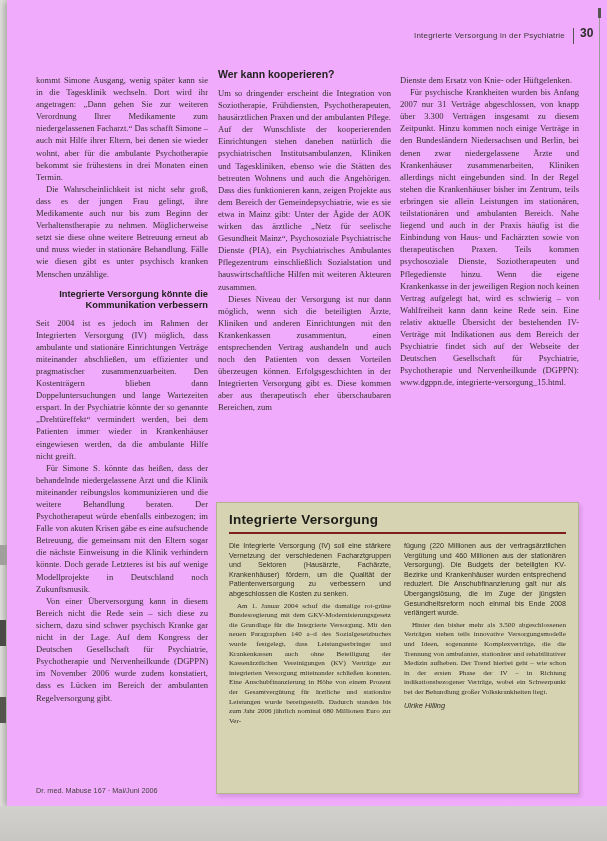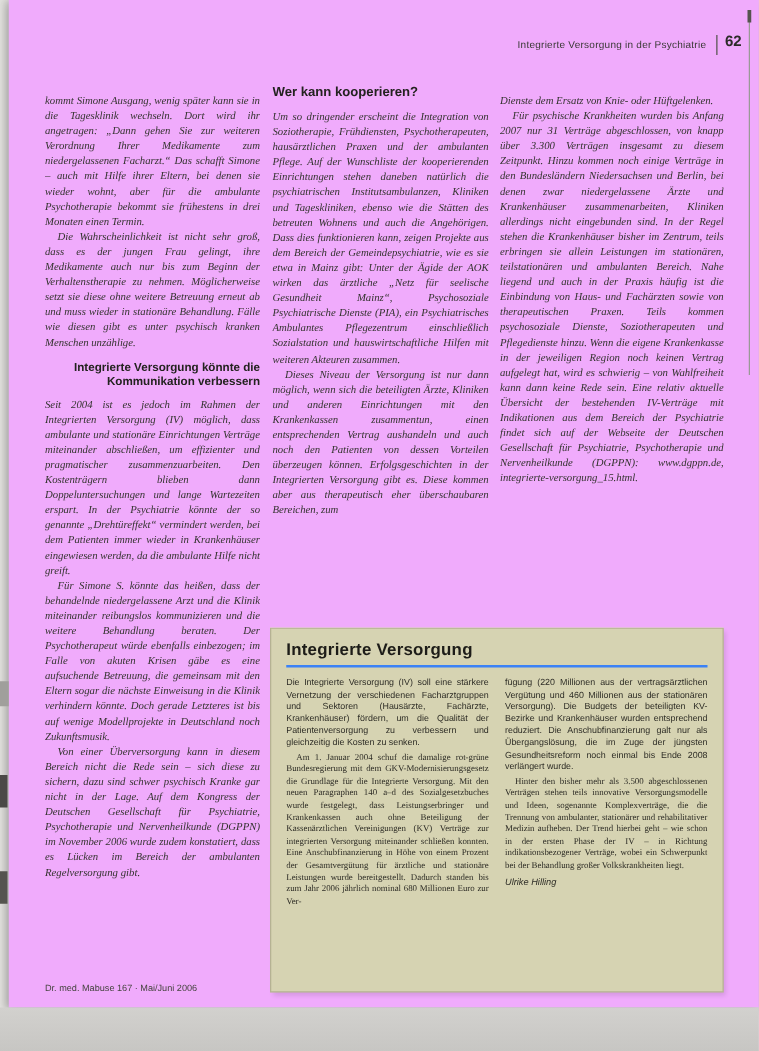--- a/index.html
+++ b/index.html
@@ -41,21 +41,21 @@
 
   
   .col{
     position:absolute;text-align:justify;color:#34332f;
     font-size:8.6px;line-height:12.1px;overflow:hidden;
     hyphens:auto;-webkit-hyphens:auto;
   }
   .col-left{left:29px;top:74px;width:172px;height:702px;}
   .col-mid{left:211px;top:68px;width:173px;height:424px;}
   .col-right{left:393px;top:74px;width:179px;height:424px;}
-  .para{margin:0;font-style:italic;}
+  .para{margin:0;}
   .para + .para{text-indent:10px;}
   .para.cont{text-indent:0;}
   .subheading{
     font-family:"Liberation Sans",sans-serif;font-weight:bold;
     font-size:9.3px;line-height:11.5px;text-align:right;color:#23221f;
     margin:9px 0 5px 0;
   }
   .heading{
     font-family:"Liberation Sans",sans-serif;font-weight:bold;
     font-size:10.5px;line-height:12px;text-align:left;color:#23221f;
@@ -65,21 +65,21 @@
   
   .infobox{
     position:absolute;left:209px;top:502px;width:363px;height:292px;
     background:#d6d3b2;
     box-shadow:inset 0 0 0 1px rgba(120,118,90,.35), 2px 3px 4px rgba(0,0,0,.12);
     padding:10px 13px 8px 13px;box-sizing:border-box;
   }
   .infobox-title{
     font-family:"Liberation Sans",sans-serif;font-weight:bold;
     font-size:13.5px;color:#1d1c18;letter-spacing:.2px;
-    padding-bottom:5px;border-bottom:2px solid #3b82f6;margin-bottom:8px;
+    padding-bottom:5px;border-bottom:2px solid #7f1d1d;margin-bottom:8px;
   }
   .infobox-cols{display:flex;gap:13px;height:228px;overflow:hidden;}
   .ib-col{
     width:50%;font-family:"Liberation Sans",sans-serif;
     font-size:7.1px;line-height:9.6px;text-align:justify;color:#2e2d26;
     hyphens:auto;-webkit-hyphens:auto;
   }
   .ib-para{margin:0;}
   .ib-para + .ib-para{text-indent:8px;margin-top:2px;font-family:Liberation Serif, serif;}
   .infobox-credit{
@@ -92,21 +92,21 @@
     font-family:"Liberation Sans",sans-serif;font-size:7.3px;color:#45443f;
   }
 </style>
 </head>
 <body>
 
 <div class="page">
 
   <div class="running-head">Integrierte Versorgung in der Psychiatrie</div>
   <div class="head-divider"></div>
-  <div class="page-number">62</div>
+  <div class="page-number">30</div>
   <div class="right-rule"></div>
 
   <div class="col col-left">
     <p class="para cont">kommt Simone Ausgang, wenig später kann sie in die Tagesklinik wechseln. Dort wird ihr angetragen: „Dann gehen Sie zur weiteren Verordnung Ihrer Medikamente zum niedergelassenen Facharzt.“ Das schafft Simone – auch mit Hilfe ihrer Eltern, bei denen sie wieder wohnt, aber für die ambulante Psychotherapie bekommt sie frühestens in drei Monaten einen Termin.</p>
     <p class="para">Die Wahrscheinlichkeit ist nicht sehr groß, dass es der jungen Frau gelingt, ihre Medikamente auch nur bis zum Beginn der Verhaltenstherapie zu nehmen. Möglicherweise setzt sie diese ohne weitere Betreuung erneut ab und muss wieder in stationäre Behandlung. Fälle wie diesen gibt es unter psychisch kranken Menschen unzählige.</p>
     <h3 class="subheading">Integrierte Versorgung könnte die Kommunikation verbessern</h3>
     <p class="para cont">Seit 2004 ist es jedoch im Rahmen der Integrierten Versorgung (IV) möglich, dass ambulante und stationäre Einrichtungen Verträge miteinander abschließen, um effizienter und pragmatischer zusammenzuarbeiten. Den Kostenträgern blieben dann Doppeluntersuchungen und lange Wartezeiten erspart. In der Psychiatrie könnte der so genannte „Drehtüreffekt“ vermindert werden, bei dem Patienten immer wieder in Krankenhäuser eingewiesen werden, da die ambulante Hilfe nicht greift.</p>
     <p class="para">Für Simone S. könnte das heißen, dass der behandelnde niedergelassene Arzt und die Klinik miteinander reibungslos kommunizieren und die weitere Behandlung beraten. Der Psychotherapeut würde ebenfalls einbezogen; im Falle von akuten Krisen gäbe es eine aufsuchende Betreuung, die gemeinsam mit den Eltern sogar die nächste Einweisung in die Klinik verhindern könnte. Doch gerade Letzteres ist bis auf wenige Modellprojekte in Deutschland noch Zukunftsmusik.</p>
     <p class="para">Von einer Überversorgung kann in diesem Bereich nicht die Rede sein – sich diese zu sichern, dazu sind schwer psychisch Kranke gar nicht in der Lage. Auf dem Kongress der Deutschen Gesellschaft für Psychiatrie, Psychotherapie und Nervenheilkunde (DGPPN) im November 2006 wurde zudem konstatiert, dass es Lücken im Bereich der ambulanten Regelversorgung gibt.</p>
   </div>
@@ -119,21 +119,21 @@
 
   <div class="col col-right">
     <p class="para cont">Dienste dem Ersatz von Knie- oder Hüftgelenken.</p>
     <p class="para">Für psychische Krankheiten wurden bis Anfang 2007 nur 31 Verträge abgeschlossen, von knapp über 3.300 Verträgen insgesamt zu diesem Zeitpunkt. Hinzu kommen noch einige Verträge in den Bundesländern Niedersachsen und Berlin, bei denen zwar niedergelassene Ärzte und Krankenhäuser zusammenarbeiten, Kliniken allerdings nicht eingebunden sind. In der Regel stehen die Krankenhäuser bisher im Zentrum, teils erbringen sie allein Leistungen im stationären, teilstationären und ambulanten Bereich. Nahe liegend und auch in der Praxis häufig ist die Einbindung von Haus- und Fachärzten sowie von therapeutischen Praxen. Teils kommen psychosoziale Dienste, Soziotherapeuten und Pflegedienste hinzu. Wenn die eigene Krankenkasse in der jeweiligen Region noch keinen Vertrag aufgelegt hat, wird es schwierig – von Wahlfreiheit kann dann keine Rede sein. Eine relativ aktuelle Übersicht der bestehenden IV-Verträge mit Indikationen aus dem Bereich der Psychiatrie findet sich auf der Webseite der Deutschen Gesellschaft für Psychiatrie, Psychotherapie und Nervenheilkunde (DGPPN): www.dgppn.de, integrierte-versorgung_15.html.</p>
   </div>
 
   <div class="infobox">
     <div class="infobox-title">Integrierte Versorgung</div>
     <div class="infobox-cols">
       <div class="ib-col">
-        <p class="ib-para">Die Integrierte Versorgung (IV) soll eine stärkere Vernetzung der verschiedenen Facharztgruppen und Sektoren (Hausärzte, Fachärzte, Krankenhäuser) fördern, um die Qualität der Patientenversorgung zu verbessern und gleichzeitig die Kosten zu senken.</p>
+        <p class="ib-para">Die Integrierte Versorgung (IV) soll eine stärkere Vernetzung der verschiedenen Facharztgruppen und Sektoren (Hausärzte, Fachärzte, Krankenhäuser) fördern, um die Qualität der Patientenversorgung zu verbessern und abgeschlossen die Kosten zu senken.</p>
         <p class="ib-para">Am 1. Januar 2004 schuf die damalige rot-grüne Bundesregierung mit dem GKV-Modernisierungsgesetz die Grundlage für die Integrierte Versorgung. Mit den neuen Paragraphen 140 a–d des Sozialgesetzbuches wurde festgelegt, dass Leistungserbringer und Krankenkassen auch ohne Beteiligung der Kassenärztlichen Vereinigungen (KV) Verträge zur integrierten Versorgung miteinander schließen konnten. Eine Anschubfinanzierung in Höhe von einem Prozent der Gesamtvergütung für ärztliche und stationäre Leistungen wurde bereitgestellt. Dadurch standen bis zum Jahr 2006 jährlich nominal 680 Millionen Euro zur Ver-</p>
       </div>
       <div class="ib-col">
         <p class="ib-para">fügung (220 Millionen aus der vertragsärztlichen Vergütung und 460 Millionen aus der stationären Versorgung). Die Budgets der beteiligten KV-Bezirke und Krankenhäuser wurden entsprechend reduziert. Die Anschubfinanzierung galt nur als Übergangslösung, die im Zuge der jüngsten Gesundheitsreform noch einmal bis Ende 2008 verlängert wurde.</p>
         <p class="ib-para">Hinter den bisher mehr als 3.500 abgeschlossenen Verträgen stehen teils innovative Versorgungsmodelle und Ideen, sogenannte Komplexverträge, die die Trennung von ambulanter, stationärer und rehabilitativer Medizin aufheben. Der Trend hierbei geht – wie schon in der ersten Phase der IV – in Richtung indikationsbezogener Verträge, wobei ein Schwerpunkt bei der Behandlung großer Volkskrankheiten liegt.</p>
         <div class="infobox-credit">Ulrike Hilling</div>
       </div>
     </div>
   </div>
 

